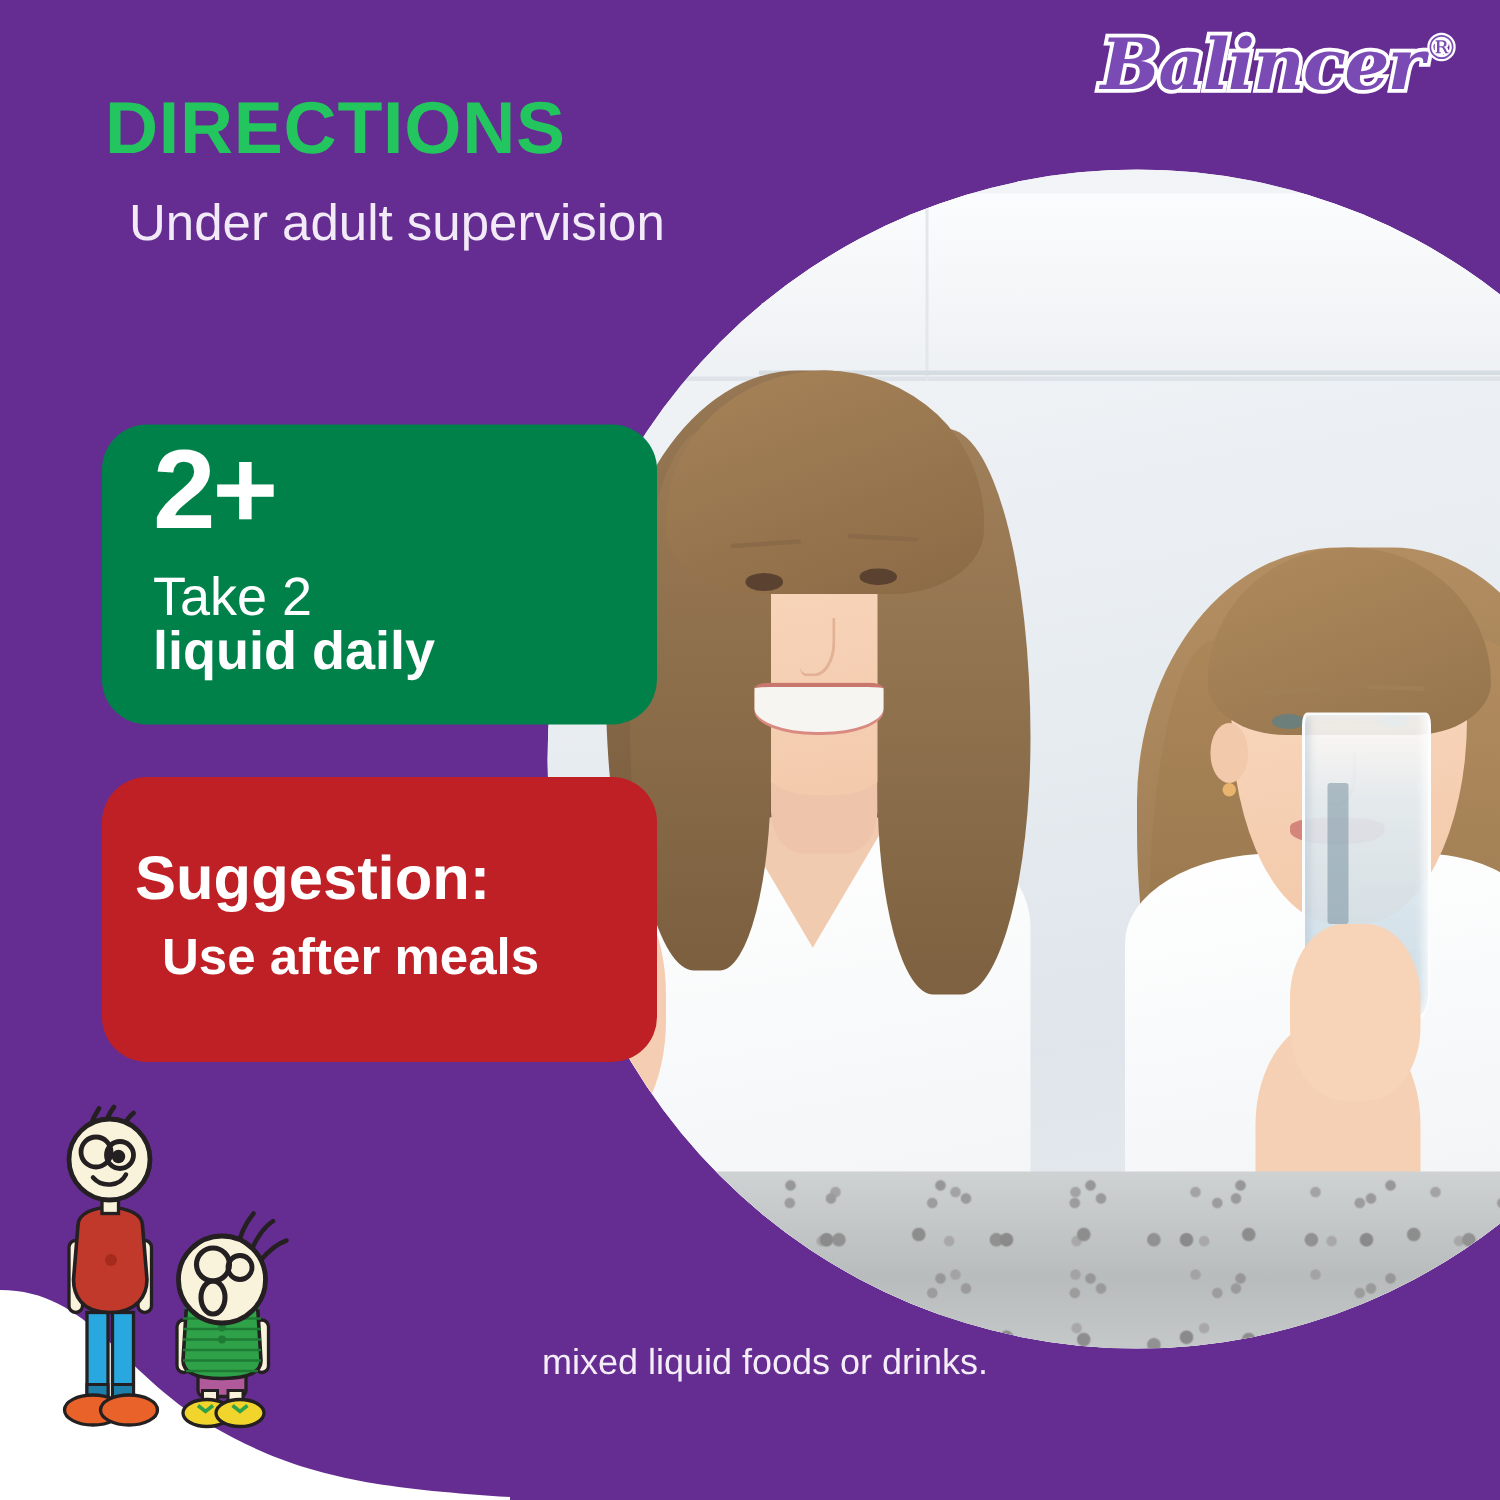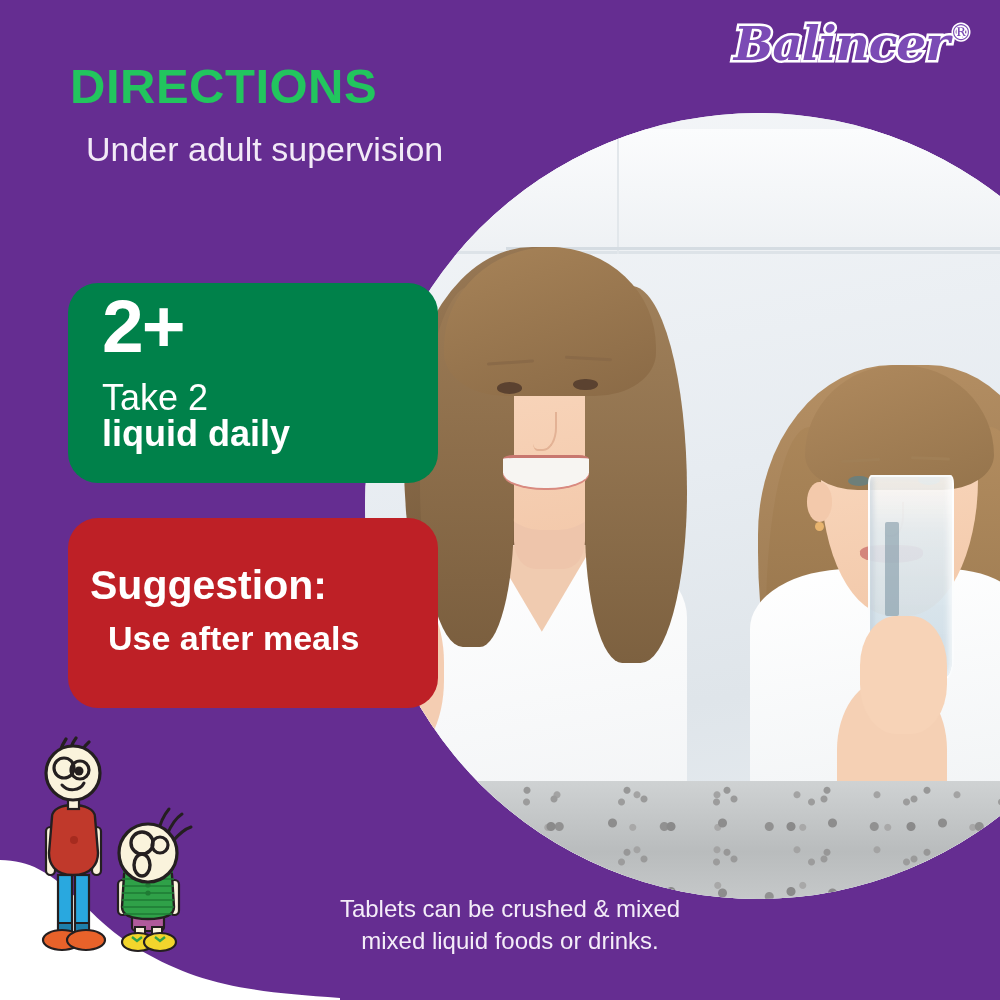--- a/index.html
+++ b/index.html
@@ -441,17 +441,16 @@
 
       <circle cx="126" cy="118" r="29" fill="#FAF3DC" stroke="#241F20" stroke-width="3.2"></circle>
 
       <circle cx="120" cy="108" r="11" fill="none" stroke="#241F20" stroke-width="3.4"></circle>
       <circle cx="138" cy="110" r="8" fill="none" stroke="#241F20" stroke-width="3.2"></circle>
       <ellipse cx="120" cy="130" rx="8" ry="11" fill="none" stroke="#241F20" stroke-width="3.4"></ellipse>
     </g>
   </svg>
 
   <div class="footnote">
-    <div>Tablets can be crushed &amp; mixed</div>
     <div>mixed liquid foods or drinks.</div>
   </div>
 
 </div>
 
 </body></html>

